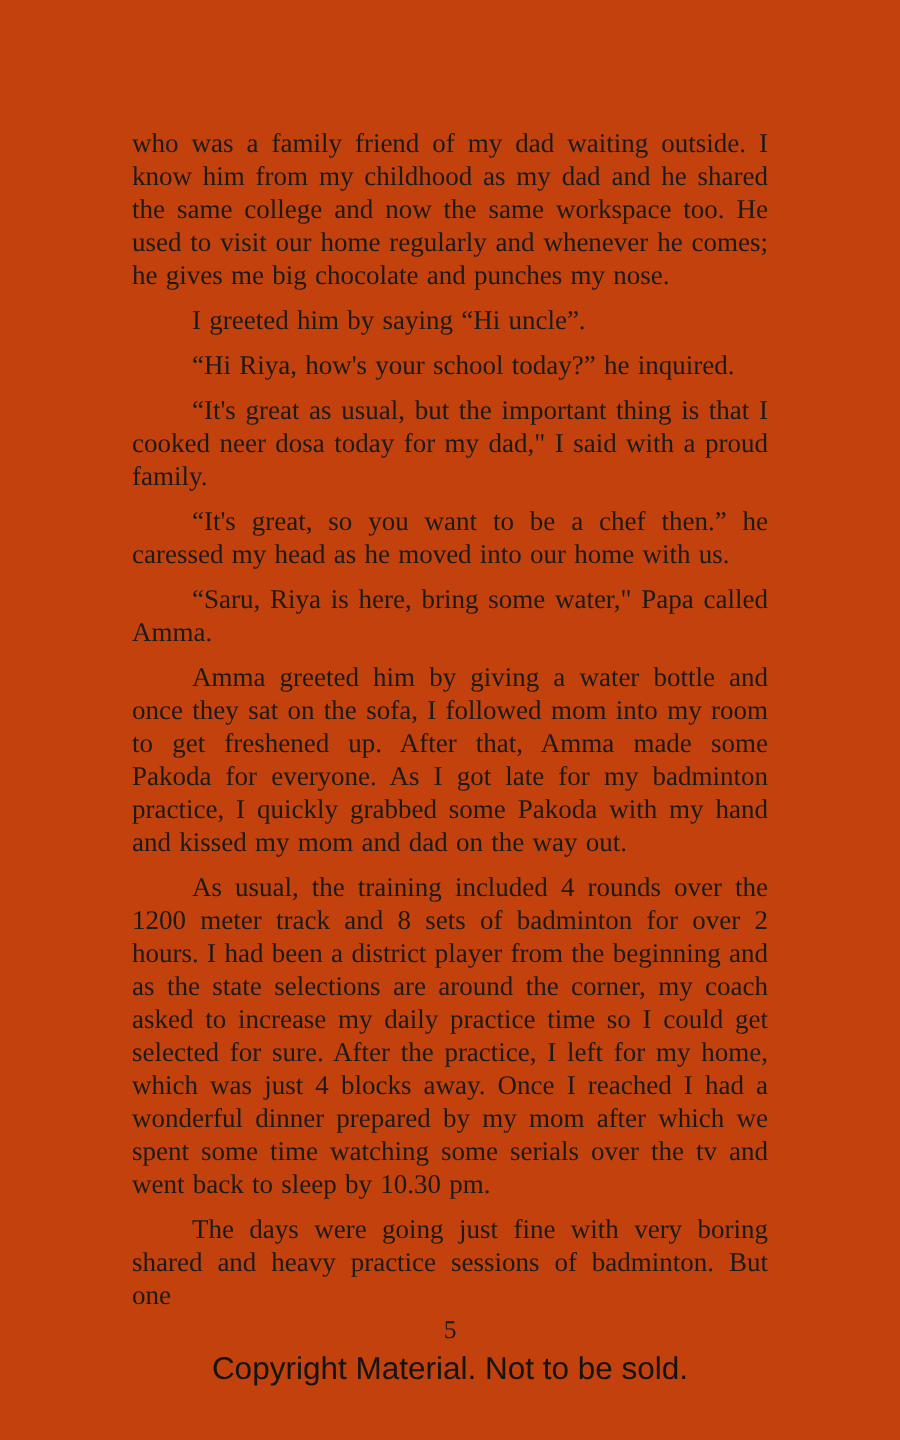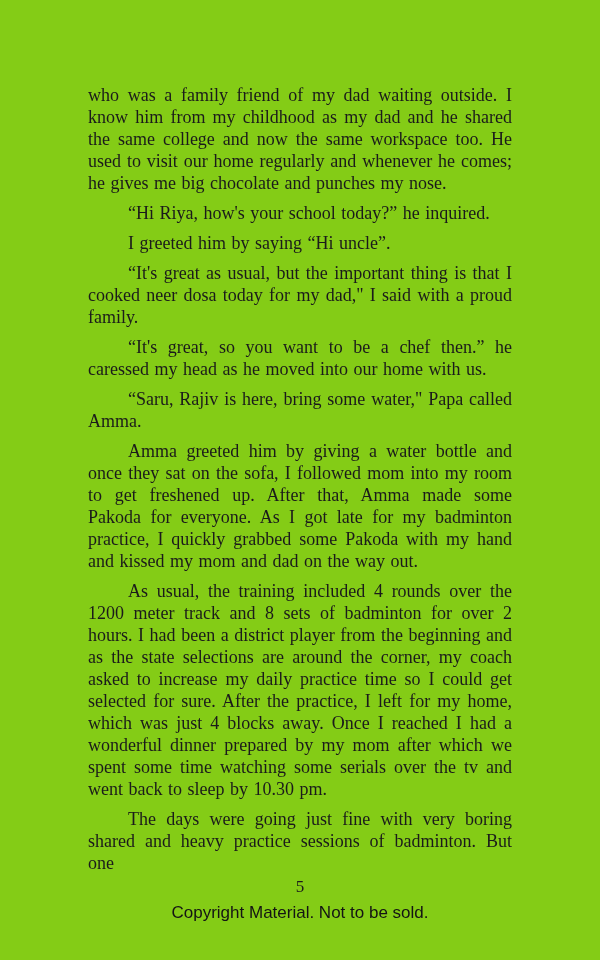--- a/index.html
+++ b/index.html
@@ -4,21 +4,21 @@
 <style>
   html, body {
     margin: 0;
     padding: 0;
     background: #ffffff;
   }
   .book-page {
     position: relative;
     width: 600px;
     height: 960px;
-    background: #84cc16;
+    background: #c2410c;
     overflow: hidden;
     font-family: "Liberation Serif", serif;
     color: #1b1b1b;
     text-decoration: underline;
   }
   .text-block {
     position: absolute;
     left: 88px;
     top: 84px;
     width: 424px;
@@ -43,36 +43,36 @@
   }
   .page-number {
     font-family: "Liberation Serif", serif;
     font-size: 17px;
     line-height: 20px;
     color: #1b1b1b;
   }
   .copyright {
     margin-top: 6px;
     font-family: "Liberation Sans", sans-serif;
-    font-size: 17px;
+    font-size: 21px;
     line-height: 20px;
     color: #141414;
   }
 </style>
 </head>
 <body>
 
 <div class="book-page">
   <div class="text-block">
     <p class="para no-indent">who was a family friend of my dad waiting outside. I know him from my childhood as my dad and he shared the same college and now the same workspace too. He used to visit our home regularly and whenever he comes; he gives me big chocolate and punches my nose.</p>
+    <p class="para">I greeted him by saying “Hi uncle”.</p>
     <p class="para">“Hi Riya, how's your school today?” he inquired.</p>
-    <p class="para">I greeted him by saying “Hi uncle”.</p>
     <p class="para">“It's great as usual, but the important thing is that I cooked neer dosa today for my dad," I said with a proud family.</p>
     <p class="para">“It's great, so you want to be a chef then.” he caressed my head as he moved into our home with us.</p>
-    <p class="para">“Saru, Rajiv is here, bring some water," Papa called Amma.</p>
+    <p class="para">“Saru, Riya is here, bring some water," Papa called Amma.</p>
     <p class="para">Amma greeted him by giving a water bottle and once they sat on the sofa, I followed mom into my room to get freshened up. After that, Amma made some Pakoda for everyone. As I got late for my badminton practice, I quickly grabbed some Pakoda with my hand and kissed my mom and dad on the way out.</p>
     <p class="para">As usual, the training included 4 rounds over the 1200 meter track and 8 sets of badminton for over 2 hours. I had been a district player from the beginning and as the state selections are around the corner, my coach asked to increase my daily practice time so I could get selected for sure. After the practice, I left for my home, which was just 4 blocks away. Once I reached I had a wonderful dinner prepared by my mom after which we spent some time watching some serials over the tv and went back to sleep by 10.30 pm.</p>
     <p class="para">The days were going just fine with very boring shared and heavy practice sessions of badminton. But one</p>
   </div>
 
   <div class="page-footer">
     <div class="page-number">5</div>
     <div class="copyright">Copyright Material. Not to be sold.</div>
   </div>
 </div>

